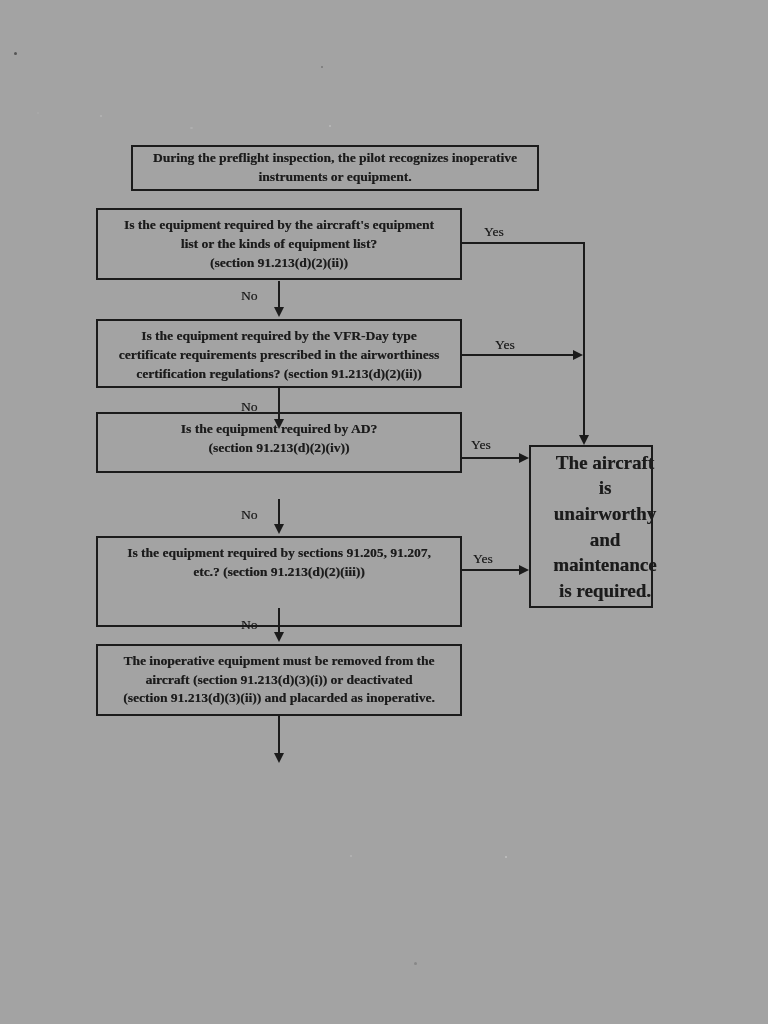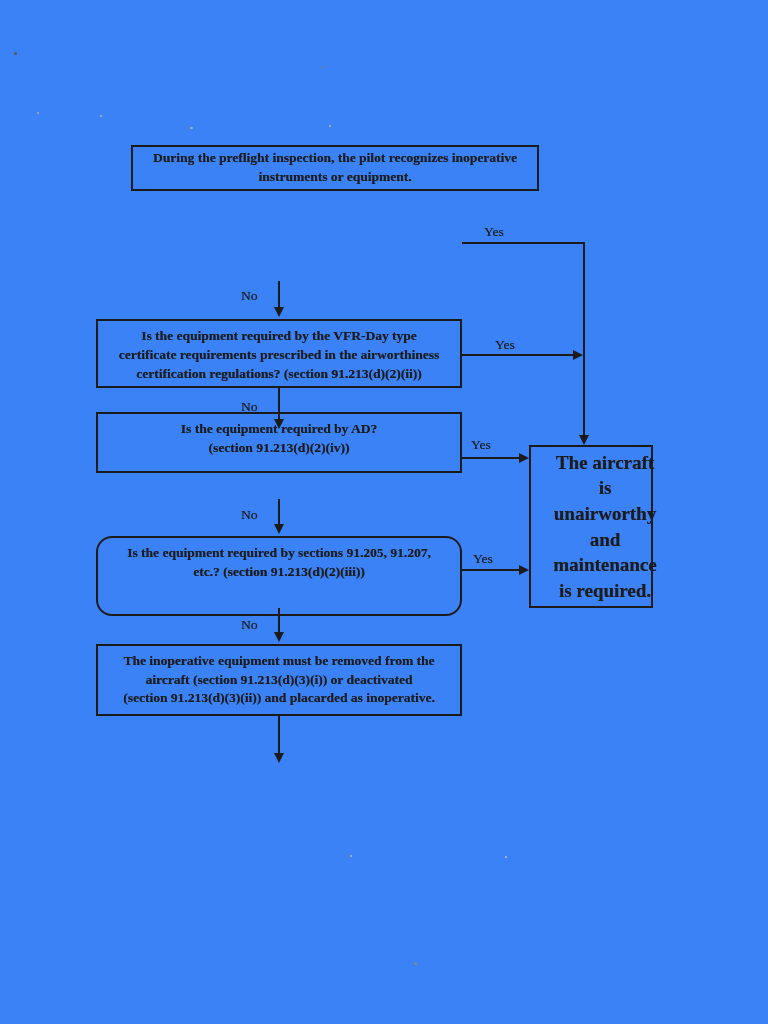--- a/index.html
+++ b/index.html
@@ -1,36 +1,36 @@
 <!DOCTYPE html>
 <html><head>
 <meta charset="utf-8">
 <style>
   html,body{margin:0;padding:0;background:#e8e8e6;}
   #page{
     position:relative;width:768px;height:1024px;margin:0 auto;
-    background:#3b82f6;overflow:hidden;
+    background:#a3a3a3;overflow:hidden;
     font-family:"Liberation Serif","DejaVu Serif",serif;
     color:#1b1b1b;
   }
   .box{
     position:absolute;box-sizing:border-box;border:2px solid #1b1b1b;
     display:flex;justify-content:center;
     text-align:center;font-weight:bold;white-space:pre-line;
     font-size:13.5px;line-height:1.4;
     text-shadow:0.3px 0.3px 0.5px rgba(25,25,25,0.55);
     background:transparent;
   }
   .top-align{align-items:flex-start;padding-top:6px;}
   .mid-align{align-items:center;}
   #b-start{left:131px;top:145px;width:408px;height:46px;}
   #b-q1{left:96px;top:208px;width:366px;height:72px;}
   #b-q2{left:96px;top:319px;width:366px;height:69px;}
   #b-q3{left:96px;top:412px;width:366px;height:61px;}
-  #b-q4{left:96px;top:536px;width:366px;height:80px;border-radius:16px;}
+  #b-q4{left:96px;top:536px;width:366px;height:91px;}
   #b-action{left:96px;top:644px;width:366px;height:72px;}
   #b-final{left:100px;top:764px;width:483px;height:83px;}
   #b-outcome{
     left:529px;top:445px;width:124px;height:163px;
     font-size:19px;line-height:1.35;align-items:center;padding-left:28px;
   }
   .vline,.hline{position:absolute;background:#1b1b1b;}
   .vline{width:2px;}
   .hline{height:2px;}
   .arrow-down{
@@ -49,20 +49,23 @@
   }
   .speck{position:absolute;border-radius:50%;}
 </style>
 </head>
 <body>
 
 <div id="page">
 
   <div class="box mid-align" id="b-start">During the preflight inspection, the pilot recognizes inoperative
 instruments or equipment.</div>
+  <div class="box top-align" id="b-q1">Is the equipment required by the aircraft's equipment
+list or the kinds of equipment list?
+(section 91.213(d)(2)(ii))</div>
   <div class="box top-align" id="b-q2">Is the equipment required by the VFR-Day type
 certificate requirements prescribed in the airworthiness
 certification regulations? (section 91.213(d)(2)(ii))</div>
   <div class="box top-align" id="b-q3">Is the equipment required by AD?
 (section 91.213(d)(2)(iv))</div>
   <div class="box top-align" id="b-q4">Is the equipment required by sections 91.205, 91.207,
 etc.? (section 91.213(d)(2)(iii))</div>
   <div class="box mid-align" id="b-action">The inoperative equipment must be removed from the
 aircraft (section 91.213(d)(3)(i)) or deactivated
 (section 91.213(d)(3)(ii)) and placarded as inoperative.</div>

